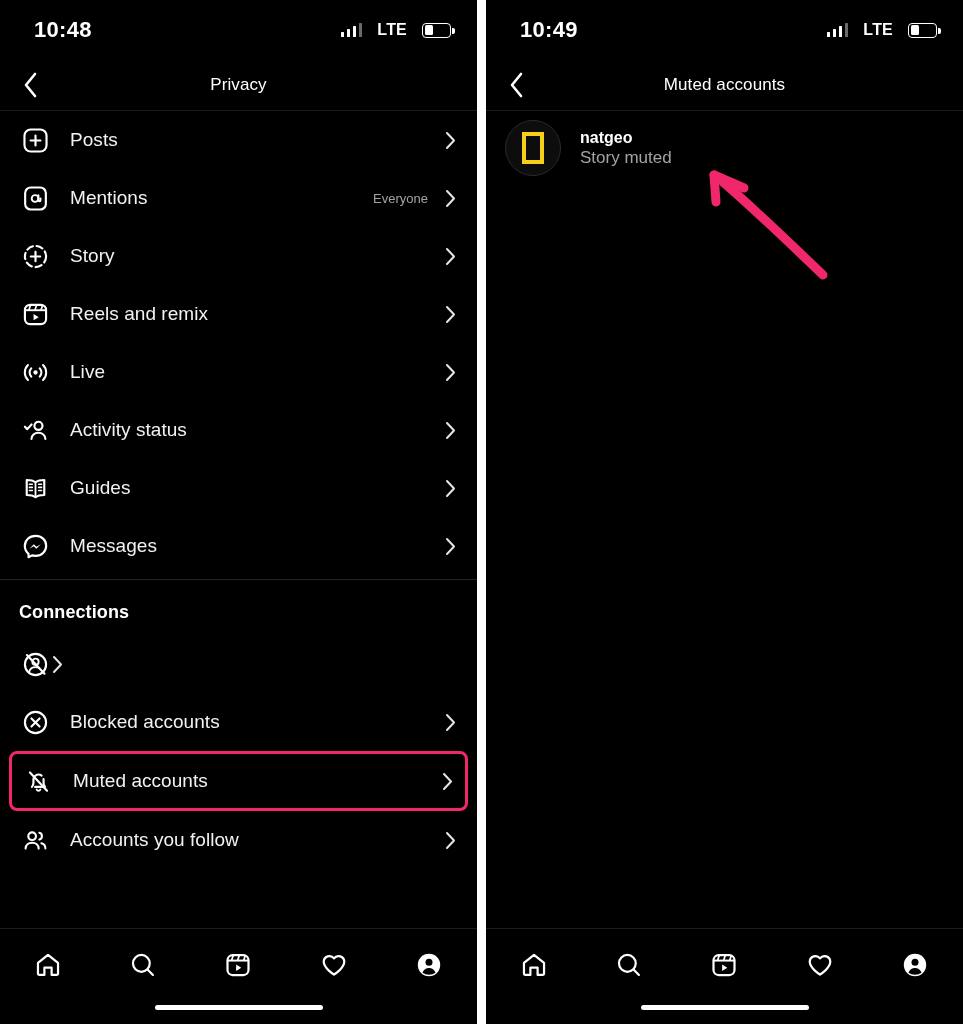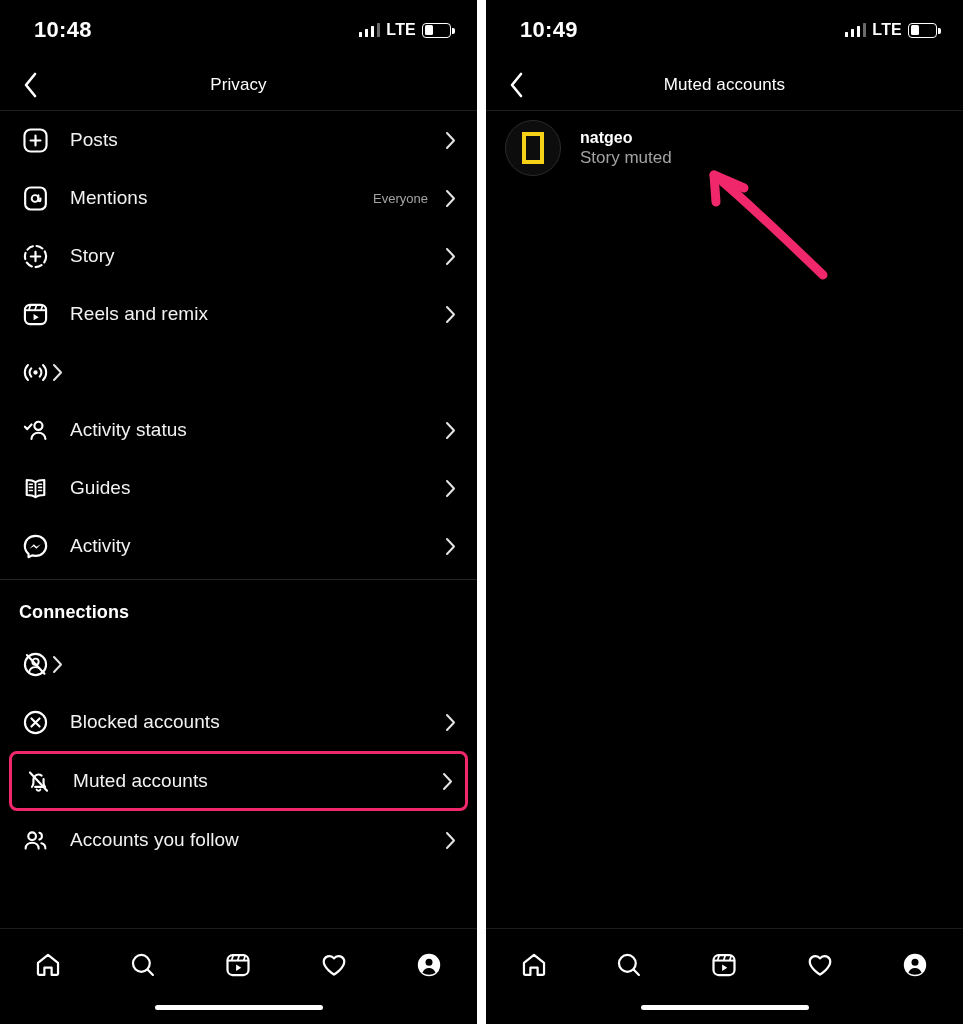--- a/index.html
+++ b/index.html
@@ -41,21 +41,21 @@
   }
   .status-time {
     font-size: 22px;
     font-weight: bold;
     color: #ffffff;
     letter-spacing: 0.3px;
   }
   .status-right {
     display: flex;
     align-items: center;
-    gap: 6px;
+    gap: 15px;
   }
   .signal-bars {
     display: flex;
     align-items: flex-end;
     gap: 2.5px;
     height: 14px;
   }
   .signal-bars i {
     display: block;
     width: 3.5px;
@@ -376,20 +376,21 @@
       </div>
 
       <div class="row">
         <div class="row-icon">
           <svg width="27" height="27" viewBox="0 0 24 24" fill="none">
             <circle cx="12" cy="12" r="1.9" fill="#fff"></circle>
             <path d="M8.3 8.3a5.2 5.2 0 000 7.4M15.7 8.3a5.2 5.2 0 010 7.4" stroke="#fff" stroke-width="1.8" stroke-linecap="round"></path>
             <path d="M5.3 5.3a9.4 9.4 0 000 13.4M18.7 5.3a9.4 9.4 0 010 13.4" stroke="#fff" stroke-width="1.8" stroke-linecap="round"></path>
           </svg>
         </div>
+        <div class="row-label">Live</div>
         <div class="chev">
           <svg width="11" height="19" viewBox="0 0 11 19" fill="none">
               <path d="M2 2l7 7.5L2 17" stroke="currentColor" stroke-width="2" stroke-linecap="round" stroke-linejoin="round"></path>
             </svg>
         </div>
       </div>
 
       <div class="row">
         <div class="row-icon">
           <svg width="27" height="27" viewBox="0 0 24 24" fill="none">
@@ -422,21 +423,21 @@
         </div>
       </div>
 
       <div class="row">
         <div class="row-icon">
           <svg width="27" height="27" viewBox="0 0 24 24" fill="none">
             <path d="M12 2.6C6.6 2.6 2.5 6.5 2.5 11.6c0 2.8 1.3 5.2 3.3 6.9v3.1l3.1-1.7c1 .3 2 .4 3.1.4 5.4 0 9.5-3.9 9.5-9s-4.1-8.7-9.5-8.7z" stroke="#fff" stroke-width="1.9" stroke-linejoin="round"></path>
             <path d="M6.6 14.1l3.9-4.1 2.4 2.3 3.8-2.3-3.9 4.1-2.4-2.3z" fill="#fff"></path>
           </svg>
         </div>
-        <div class="row-label">Activity</div>
+        <div class="row-label">Messages</div>
         <div class="chev">
           <svg width="11" height="19" viewBox="0 0 11 19" fill="none">
               <path d="M2 2l7 7.5L2 17" stroke="currentColor" stroke-width="2" stroke-linecap="round" stroke-linejoin="round"></path>
             </svg>
         </div>
       </div>
 
       <div class="section-divider"></div>
 
       <div class="section-title">Connections</div>

